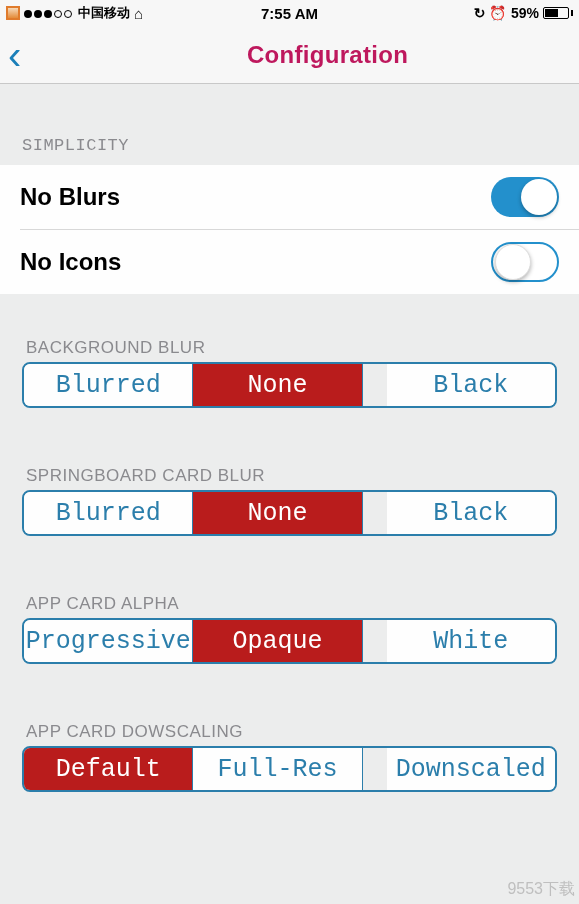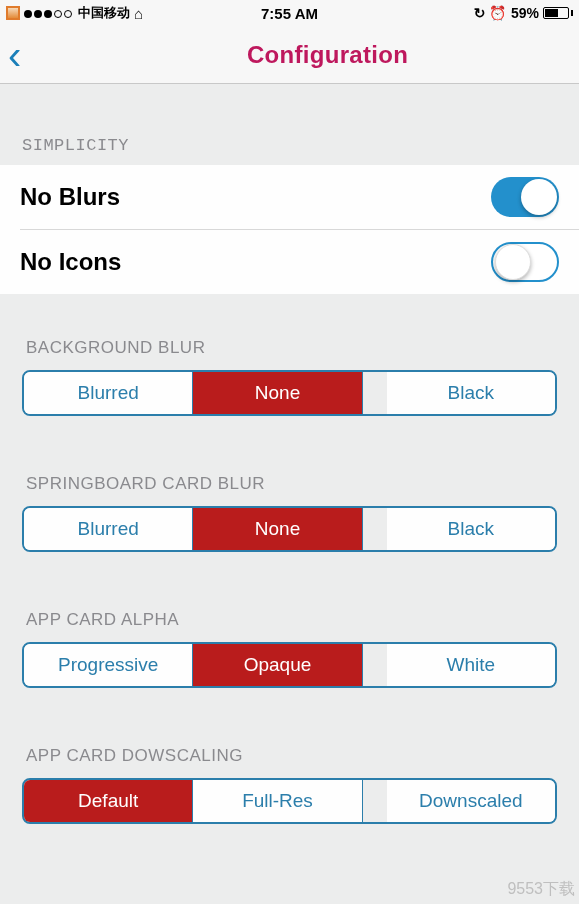--- a/index.html
+++ b/index.html
@@ -31,25 +31,25 @@
     
     .switch{width:68px;height:40px;border-radius:20px;position:relative;}
     .switch .knob{position:absolute;top:2px;width:36px;height:36px;border-radius:50%;background:#fff;box-shadow:0 2px 4px rgba(0,0,0,.3);}
     .switch.on{background:#2390cc;}
     .switch.on .knob{right:2px;}
     .switch.off{background:#fff;border:2px solid #2390cc;}
     .switch.off .knob{left:2px;top:0;width:36px;height:36px;border:1px solid #ddd;}
     
     .seg-wrap{padding:0 22px 14px;}
     .seg{display:flex;border:2px solid #2b7eab;border-radius:8px;overflow:hidden;height:46px;}
-    .seg .opt{flex:1;display:flex;align-items:center;justify-content:center;font-size:19px;color:#2b7eab;background:#fefefe;border-right:1.5px solid #2b7eab;}
+    .seg .opt{flex:1;display:flex;align-items:center;justify-content:center;font-size:25px;color:#2b7eab;background:#fefefe;border-right:1.5px solid #2b7eab;font-family:Liberation Mono, monospace;}
     .seg .opt:last-child{border-right:none;margin-left:24px;}
     .seg .opt.sel{background:#b91c1c;color:#fff;}
     .sect{background:transparent;}
-    .sect-head{font-size:17px;color:#8a8a8e;letter-spacing:.5px;padding:44px 26px 12px;}
+    .sect-head{font-size:17px;color:#8a8a8e;letter-spacing:.5px;padding:44px 26px 4px;}
     .gap-top{height:52px;}
     .watermark{position:absolute;right:4px;bottom:4px;font-size:16px;color:#bfbfbf;font-family:Arial;}
   </style>
 </head>
 <body>
 
 <div class="statusbar">
   <div class="sb-left">
     <span class="square"></span>
     <span class="dots"><span></span><span></span><span></span><span class="h"></span><span class="h"></span></span>

